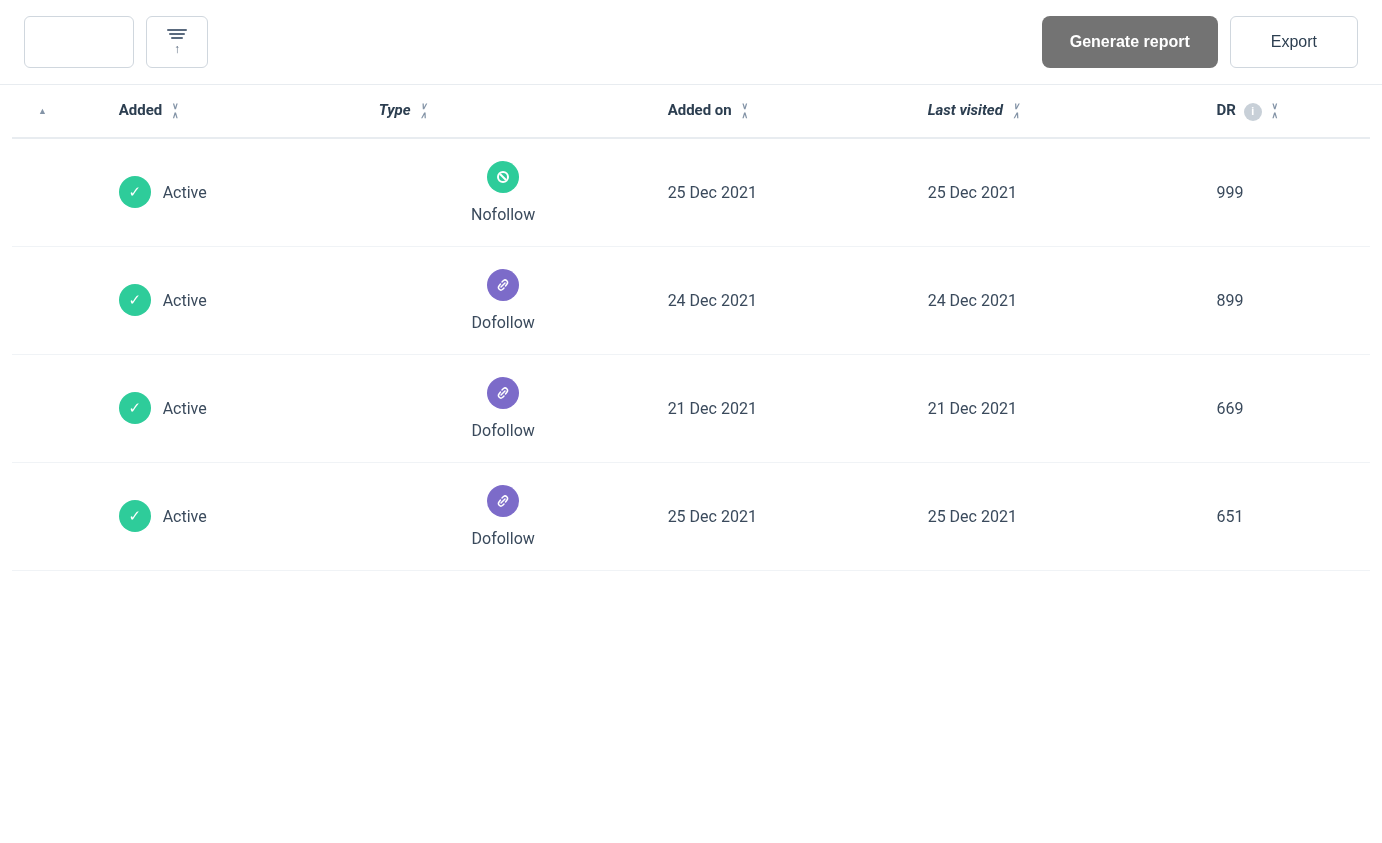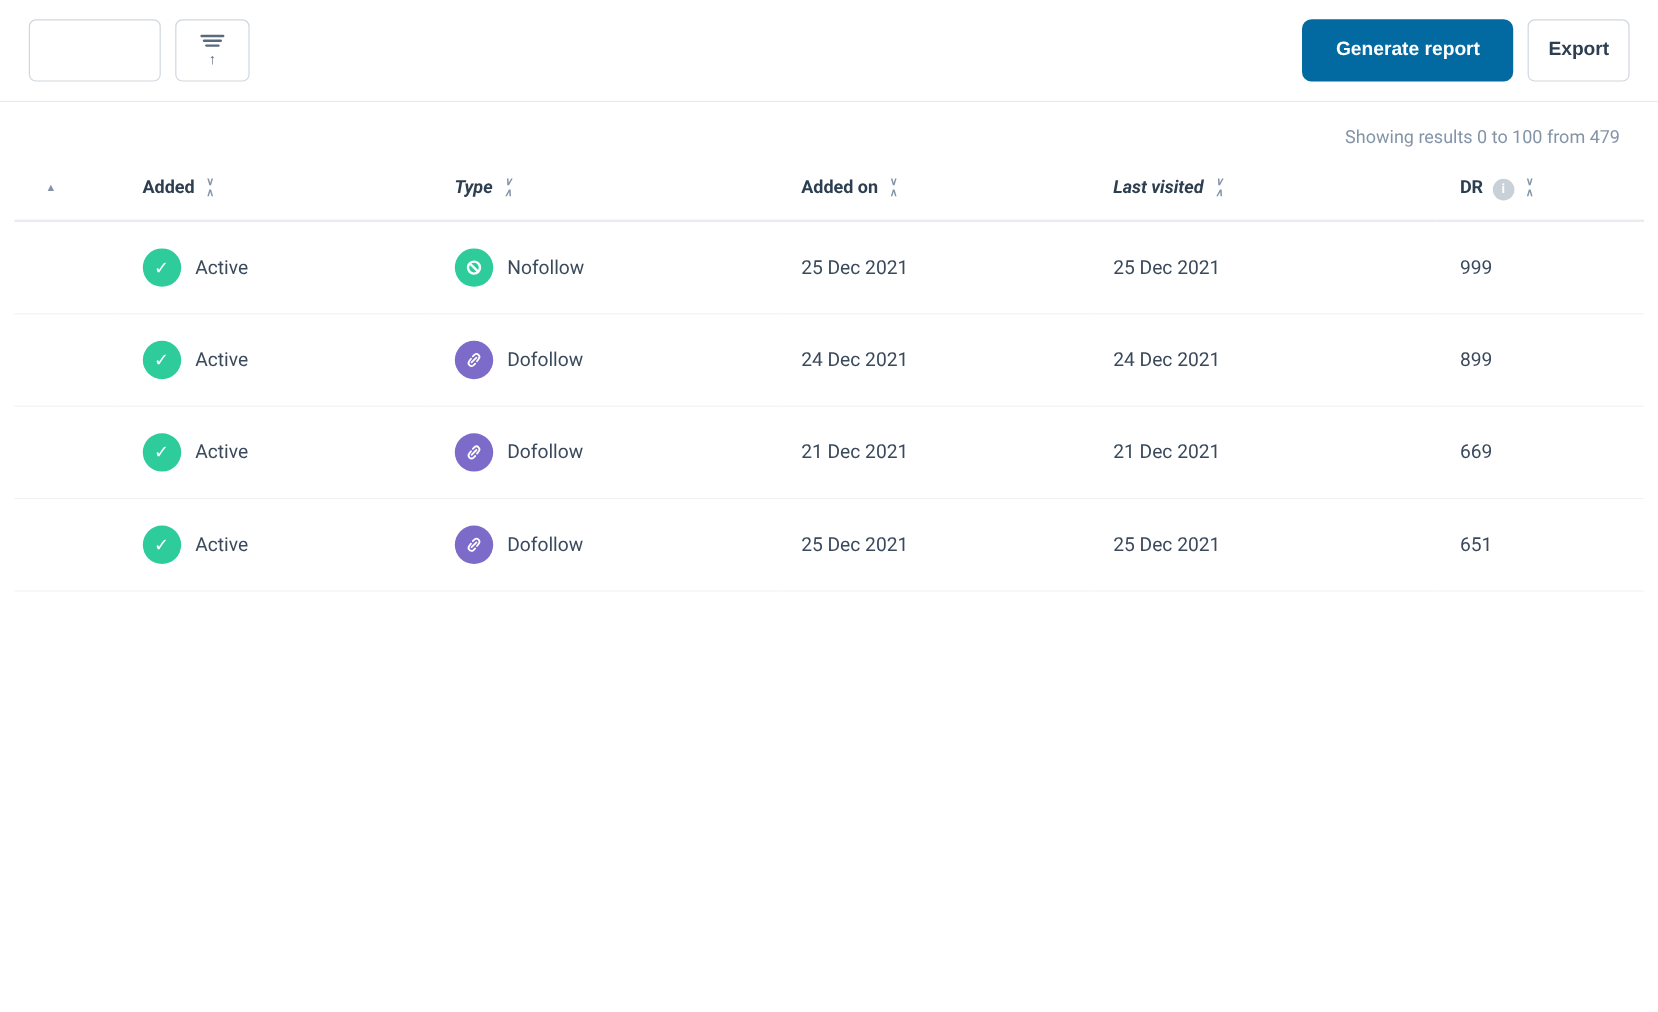--- a/index.html
+++ b/index.html
@@ -53,37 +53,37 @@
       justify-content: center;
       color: #5a6a7e;
       font-size: 18px;
     }
     .toolbar-right {
       display: flex;
       align-items: center;
       gap: 12px;
     }
     .generate-btn {
-      background: #0369a1;
+      background: #737373;
       color: #fff;
       border: none;
       border-radius: 8px;
       padding: 14px 28px;
       font-size: 16px;
       font-weight: 600;
       cursor: pointer;
       height: 52px;
     }
     .export-btn {
       border: 1.5px solid #d0d7de;
       background: #fff;
       border-radius: 6px;
-      padding: 10px 16px;
+      padding: 10px 40px;
       font-size: 16px;
-      font-weight: 700;
+      font-weight: 400;
       cursor: pointer;
       color: #2c3e50;
       height: 52px;
     }
 
     
     .results-info {
       text-align: right;
       padding: 20px 32px 8px;
       color: #8494a7;
@@ -154,20 +154,21 @@
       align-items: center;
       justify-content: center;
       color: #fff;
       font-size: 15px;
       flex-shrink: 0;
     }
     .type-cell {
       display: flex;
       align-items: center;
       gap: 12px;
+      flex-direction: column;
     }
     .type-icon {
       width: 32px;
       height: 32px;
       border-radius: 50%;
       display: flex;
       align-items: center;
       justify-content: center;
       color: #fff;
       font-size: 15px;
@@ -220,23 +221,20 @@
           <span style="font-size:12px; margin-top:1px; color:#5a6a7e;">↑</span>
         </div>
       </button>
     </div>
     <div class="toolbar-right">
       <button class="generate-btn">Generate report</button>
       <button class="export-btn">Export</button>
     </div>
   </div>
 
-  <div class="results-info">
-    <span>Showing results 0 to 100 from 479</span>
-  </div>
 
   <div class="table-wrapper">
     <table>
       <thead>
         <tr>
           <th class="col-index">
             <span class="sort-arrows">
               <span>▲</span>
             </span>
           </th>

